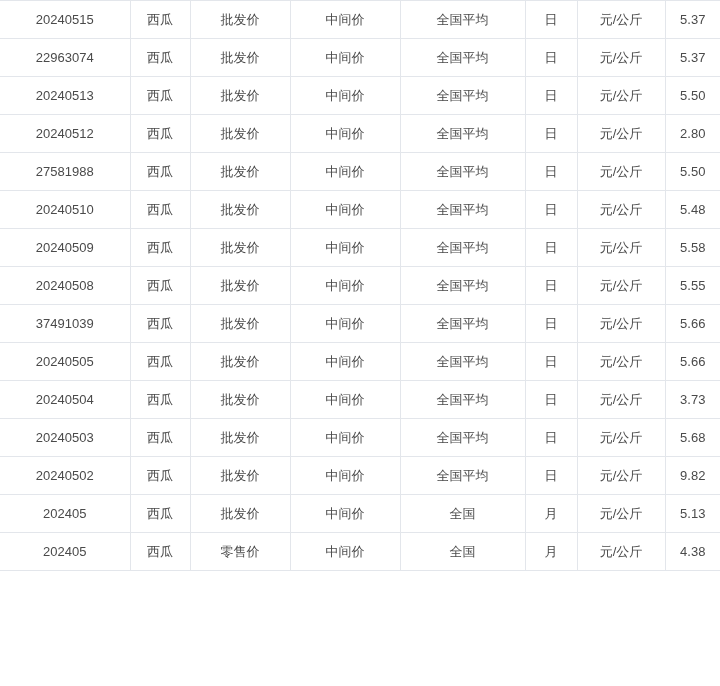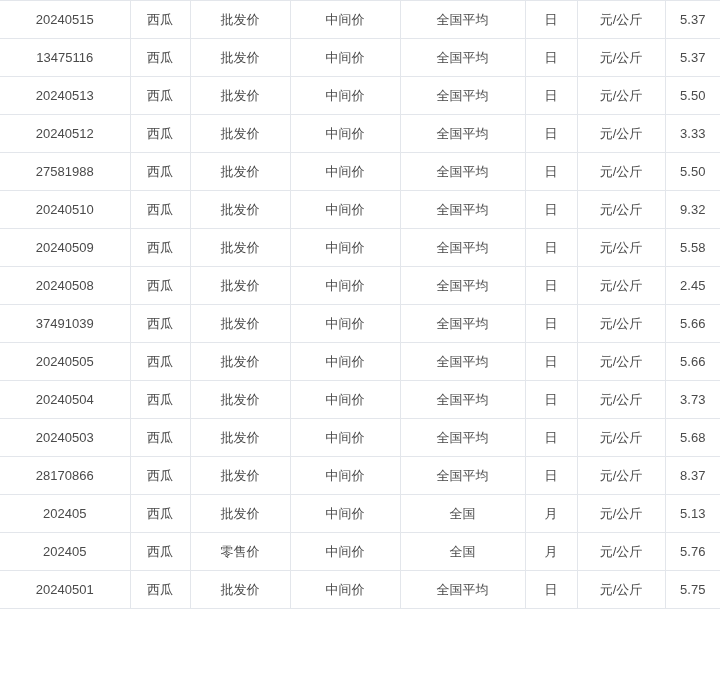--- a/index.html
+++ b/index.html
@@ -70,21 +70,21 @@
         <td class="date-cell">20240515</td>
         <td>西瓜</td>
         <td>批发价</td>
         <td>中间价</td>
         <td>全国平均</td>
         <td>日</td>
         <td>元/公斤</td>
         <td class="price-cell">5.37</td>
       </tr>
       <tr>
-        <td class="date-cell">13475116</td>
+        <td class="date-cell">22963074</td>
         <td>西瓜</td>
         <td>批发价</td>
         <td>中间价</td>
         <td>全国平均</td>
         <td>日</td>
         <td>元/公斤</td>
         <td class="price-cell">5.37</td>
       </tr>
       <tr>
         <td class="date-cell">20240513</td>
@@ -97,61 +97,61 @@
         <td class="price-cell">5.50</td>
       </tr>
       <tr>
         <td class="date-cell">20240512</td>
         <td>西瓜</td>
         <td>批发价</td>
         <td>中间价</td>
         <td>全国平均</td>
         <td>日</td>
         <td>元/公斤</td>
-        <td class="price-cell">3.33</td>
+        <td class="price-cell">2.80</td>
       </tr>
       <tr>
         <td class="date-cell">27581988</td>
         <td>西瓜</td>
         <td>批发价</td>
         <td>中间价</td>
         <td>全国平均</td>
         <td>日</td>
         <td>元/公斤</td>
         <td class="price-cell">5.50</td>
       </tr>
       <tr>
         <td class="date-cell">20240510</td>
         <td>西瓜</td>
         <td>批发价</td>
         <td>中间价</td>
         <td>全国平均</td>
         <td>日</td>
         <td>元/公斤</td>
-        <td class="price-cell">9.32</td>
+        <td class="price-cell">5.48</td>
       </tr>
       <tr>
         <td class="date-cell">20240509</td>
         <td>西瓜</td>
         <td>批发价</td>
         <td>中间价</td>
         <td>全国平均</td>
         <td>日</td>
         <td>元/公斤</td>
         <td class="price-cell">5.58</td>
       </tr>
       <tr>
         <td class="date-cell">20240508</td>
         <td>西瓜</td>
         <td>批发价</td>
         <td>中间价</td>
         <td>全国平均</td>
         <td>日</td>
         <td>元/公斤</td>
-        <td class="price-cell">2.45</td>
+        <td class="price-cell">5.55</td>
       </tr>
       <tr>
         <td class="date-cell">37491039</td>
         <td>西瓜</td>
         <td>批发价</td>
         <td>中间价</td>
         <td>全国平均</td>
         <td>日</td>
         <td>元/公斤</td>
         <td class="price-cell">5.66</td>
@@ -180,53 +180,43 @@
         <td class="date-cell">20240503</td>
         <td>西瓜</td>
         <td>批发价</td>
         <td>中间价</td>
         <td>全国平均</td>
         <td>日</td>
         <td>元/公斤</td>
         <td class="price-cell">5.68</td>
       </tr>
       <tr>
-        <td class="date-cell">28170866</td>
-        <td>西瓜</td>
-        <td>批发价</td>
-        <td>中间价</td>
-        <td>全国平均</td>
-        <td>日</td>
-        <td>元/公斤</td>
-        <td class="price-cell">8.37</td>
+        <td class="date-cell">20240502</td>
+        <td>西瓜</td>
+        <td>批发价</td>
+        <td>中间价</td>
+        <td>全国平均</td>
+        <td>日</td>
+        <td>元/公斤</td>
+        <td class="price-cell">9.82</td>
       </tr>
       <tr>
         <td class="date-cell">202405</td>
         <td>西瓜</td>
         <td>批发价</td>
         <td>中间价</td>
         <td>全国</td>
         <td>月</td>
         <td>元/公斤</td>
         <td class="price-cell">5.13</td>
       </tr>
       <tr>
         <td class="date-cell">202405</td>
         <td>西瓜</td>
         <td>零售价</td>
         <td>中间价</td>
         <td>全国</td>
         <td>月</td>
         <td>元/公斤</td>
-        <td class="price-cell">5.76</td>
-      </tr>
-      <tr>
-        <td class="date-cell">20240501</td>
-        <td>西瓜</td>
-        <td>批发价</td>
-        <td>中间价</td>
-        <td>全国平均</td>
-        <td>日</td>
-        <td>元/公斤</td>
-        <td class="price-cell">5.75</td>
+        <td class="price-cell">4.38</td>
       </tr>
     </tbody>
 </table>
 
 </body></html>

